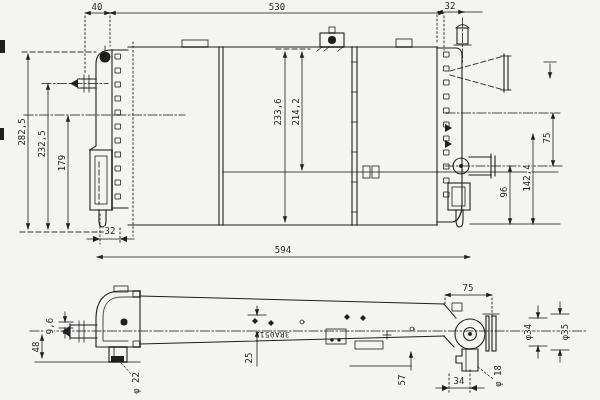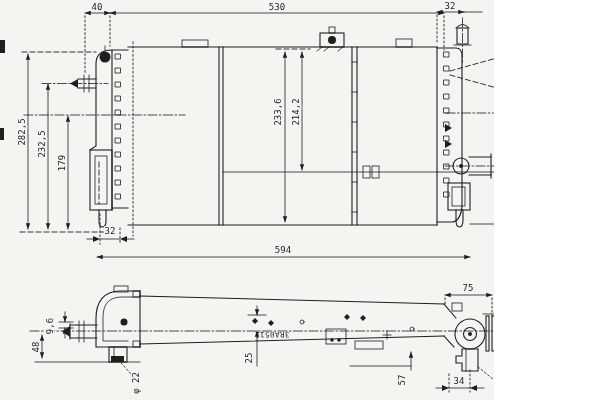--- a/index.html
+++ b/index.html
@@ -1,16 +1,16 @@
 <!DOCTYPE html>
 <html style="--line: #1f1f1f; --paper: #f4f4f1;"><head>
 <meta charset="utf-8">
 <style>
   html,body{margin:0;padding:0;background:#fff;}
-  #stage{position:relative;width:494px;height:400px;background:var(--paper,#f4f4f1);overflow:hidden;}
+  #stage{position:relative;width:600px;height:400px;background:var(--paper,#f4f4f1);overflow:hidden;}
   svg{display:block}
   .s{stroke:var(--line,#1f1f1f);fill:none;stroke-width:1.1;stroke-linecap:square}
   .thin{stroke-width:.8}
   .dash{stroke-dasharray:5 3;stroke-width:.9}
   .dd{stroke-dasharray:9 2.5 1.5 2.5;stroke-width:.8}
   .dot{stroke-dasharray:1.6 2.6;stroke-width:.9}
   .f{fill:var(--line,#1f1f1f);stroke:none}
   text.lbl{font-family:"DejaVu Sans Mono","Liberation Mono",monospace;font-size:9px;
     fill:var(--line,#1f1f1f);text-anchor:middle;paint-order:stroke;stroke:var(--paper,#f4f4f1);stroke-width:2.5px}
   text.stamp{font-family:"DejaVu Sans Mono","Liberation Mono",monospace;font-size:7.5px;

